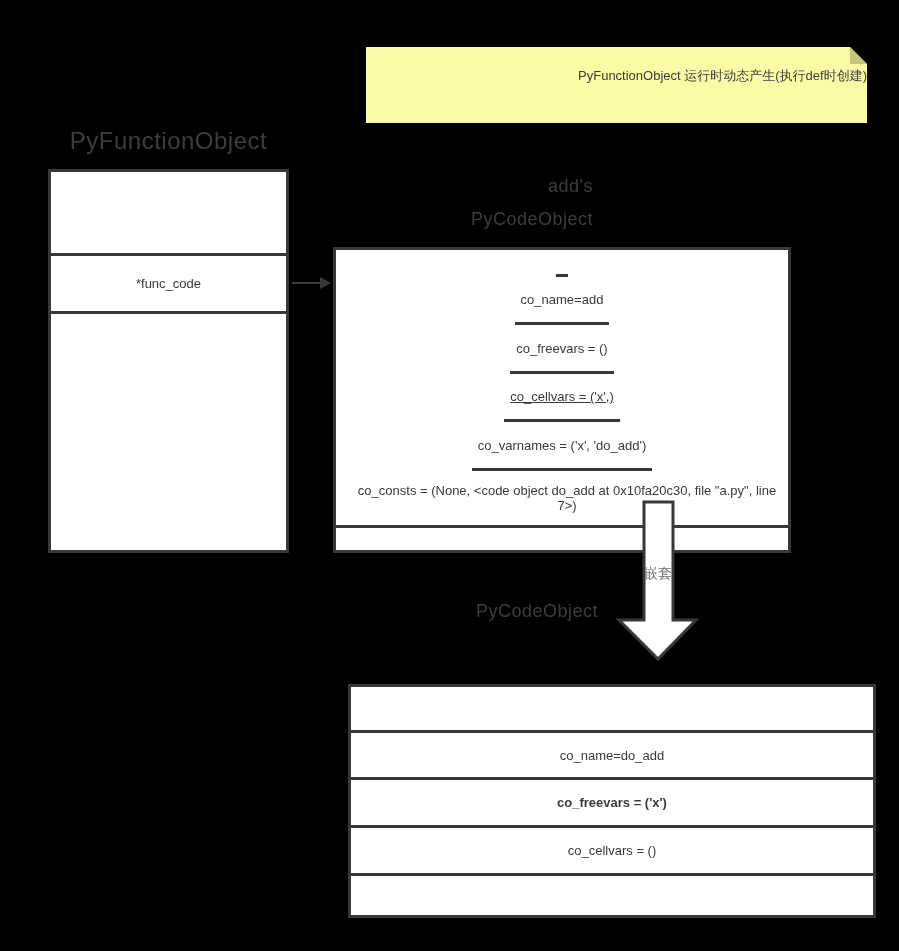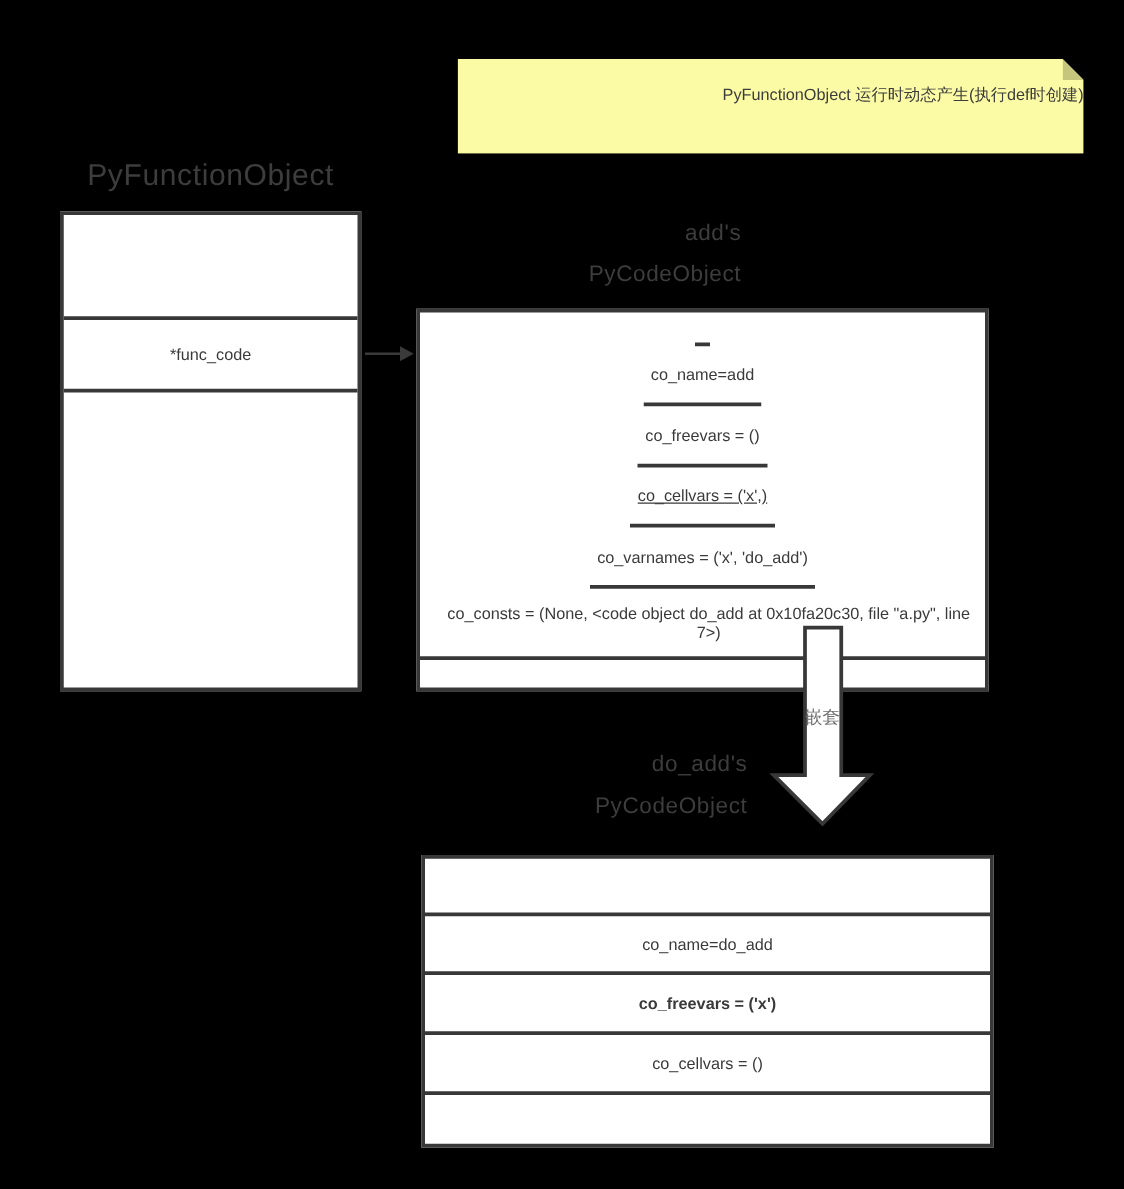--- a/index.html
+++ b/index.html
@@ -65,21 +65,21 @@
     border-bottom:3px solid var(--box-border);
     box-sizing:border-box;
     color:var(--cell);font-size:13px;line-height:15px;
     text-align:center;padding:0 6px;
     flex:0 0 auto;
   }
   .row.last{border-bottom:none;flex:1 1 auto;}
 
   .box-funcobj{left:48px;top:169px;width:241px;height:384px;}
   .box-add{left:333px;top:247px;width:458px;height:306px;align-items:center;}
-  .box-doadd{left:337px;top:684px;width:458px;height:234px;}
+  .box-doadd{left:348px;top:684px;width:528px;height:234px;}
 
   
   .connector-line{
     left:292px;top:282px;width:29px;height:2px;
     background:var(--cell);z-index:1;
   }
   .connector-head{
     left:320px;top:277px;width:0;height:0;
     border-left:11px solid var(--cell);
     border-top:6px solid transparent;
@@ -130,21 +130,20 @@
   <div class="row" style="height:57px;padding-left:16px;">co_consts = (None, &lt;code object do_add at 0x10fa20c30, file "a.py", line 7&gt;)</div>
   <div class="row last"></div>
 </div>
 
 <svg class="abs block-arrow" width="85" height="165" viewBox="0 0 85 165">
   <polygon points="29,4 58,4 58,122 81,122 43,161 4,122 29,122" fill="#ffffff" stroke="#383838" stroke-width="3" stroke-linejoin="miter"></polygon>
 </svg>
 <div class="abs nested-label">嵌套</div>
 
 <div class="abs diagram-title t-two t-doadd">
-  <div>do_add's</div>
   <div>PyCodeObject</div>
 </div>
 
 <div class="abs struct box-doadd">
   <div class="row" style="height:46px;"></div>
   <div class="row" style="height:47px;">co_name=do_add</div>
   <div class="row" style="height:48px;font-weight:bold;">co_freevars = ('x')</div>
   <div class="row" style="height:48px;">co_cellvars = ()</div>
   <div class="row last"></div>
 </div>

